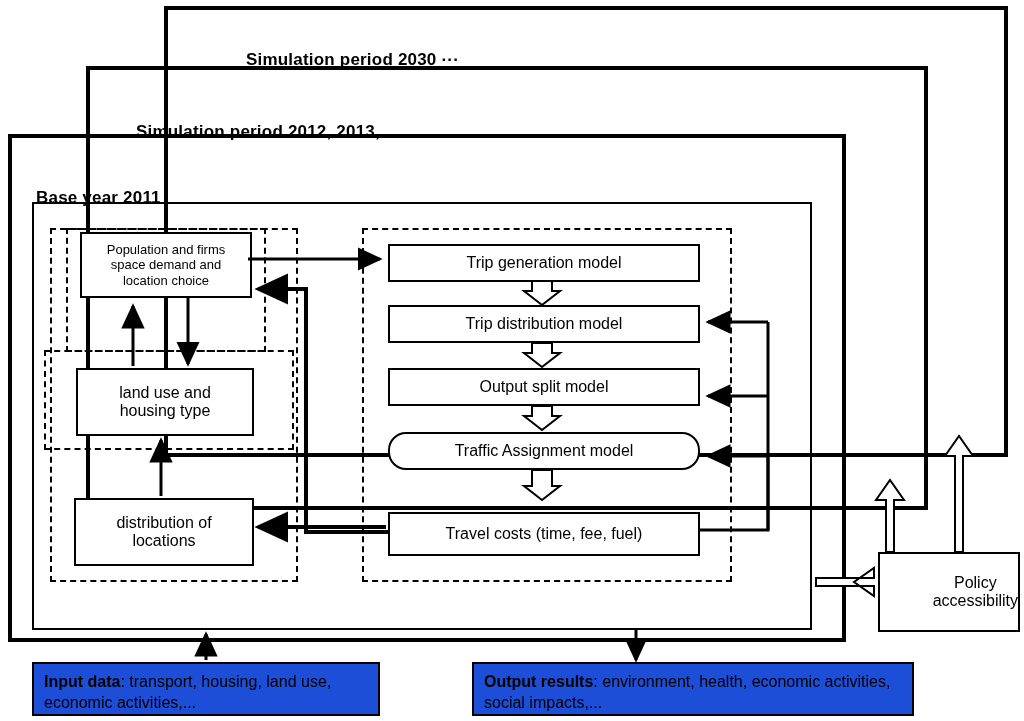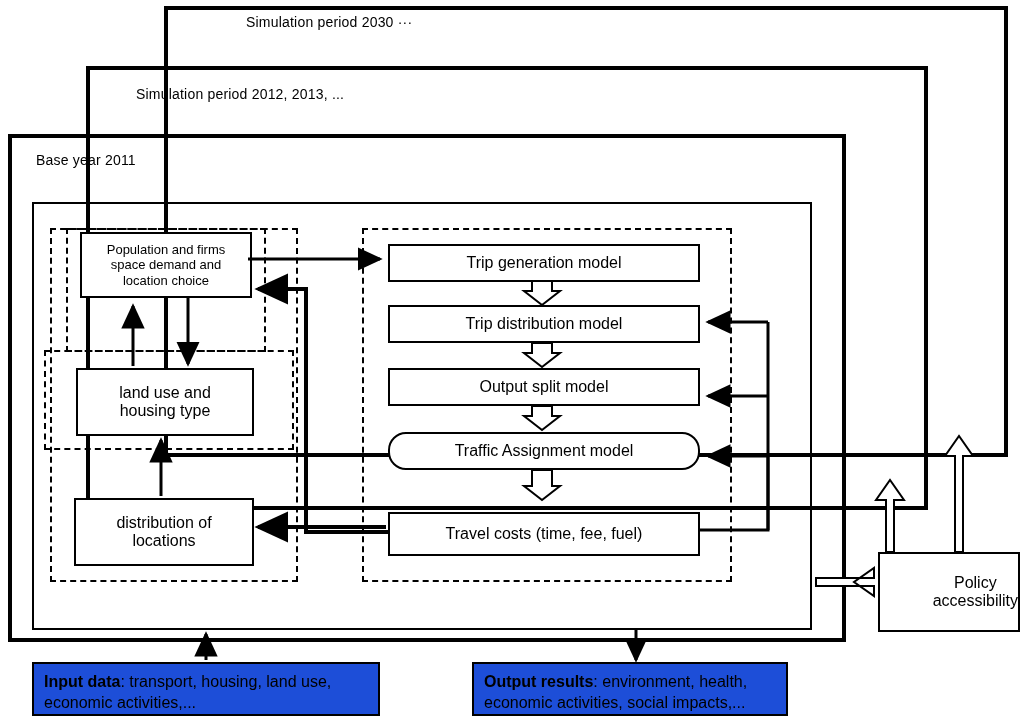--- a/index.html
+++ b/index.html
@@ -1,21 +1,21 @@
 <!DOCTYPE html>
 <html><head>
 <meta charset="utf-8">
 <style>
   html,body{margin:0;padding:0;background:#ffffff;}
   body{width:1024px;height:721px;position:relative;font-family:"Liberation Sans",sans-serif;color:#000;}
   .canvas{position:absolute;left:0;top:0;width:1024px;height:721px;}
 
   
   .frame{position:absolute;border:4px solid #000;background:transparent;}
-  .frame-label{position:absolute;font-weight:normal;font-size:14px;letter-spacing:.2px;}
+  .frame-label{position:absolute;font-weight:bold;font-size:17px;letter-spacing:.2px;margin-top:36px;}
 
   .solidbox{position:absolute;border:2px solid #000;background:#fff;
             display:flex;align-items:center;justify-content:center;text-align:center;}
   .dashed{position:absolute;border:2px dashed #000;background:transparent;}
   .dashdot{position:absolute;border:2px dashed #000;background:transparent;}
 
   .lbl{font-size:16px;line-height:1.15;}
   .lbl-sm{font-size:13px;line-height:1.2;}
 
   
@@ -91,21 +91,21 @@
     <div class="lbl">
       <span>Policy</span><br>
       <span>accessibility</span>
     </div>
   </div>
 
   <div class="bottombox" style="left:32px;top:662px;width:348px;height:54px;">
     <b>Input data</b><span>: transport, housing, land use, economic activities,...</span>
   </div>
 
-  <div class="bottombox" style="left:472px;top:662px;width:316px;height:54px;">
+  <div class="bottombox" style="left:472px;top:662px;width:442px;height:54px;">
     <b>Output results</b><span>: environment, health, economic activities, social impacts,...</span>
   </div>
 
   <svg class="links" viewBox="0 0 1024 721">
     <defs>
       <marker id="arrow" markerWidth="9" markerHeight="9" refX="7.5" refY="4.5" orient="auto">
         <path d="M0,0.6 L8.4,4.5 L0,8.4 z" fill="#000"></path>
       </marker>
       <marker id="arrowthin" markerWidth="10" markerHeight="10" refX="8.5" refY="5" orient="auto">
         <path d="M0,1 L9.4,5 L0,9 z" fill="#000"></path>

